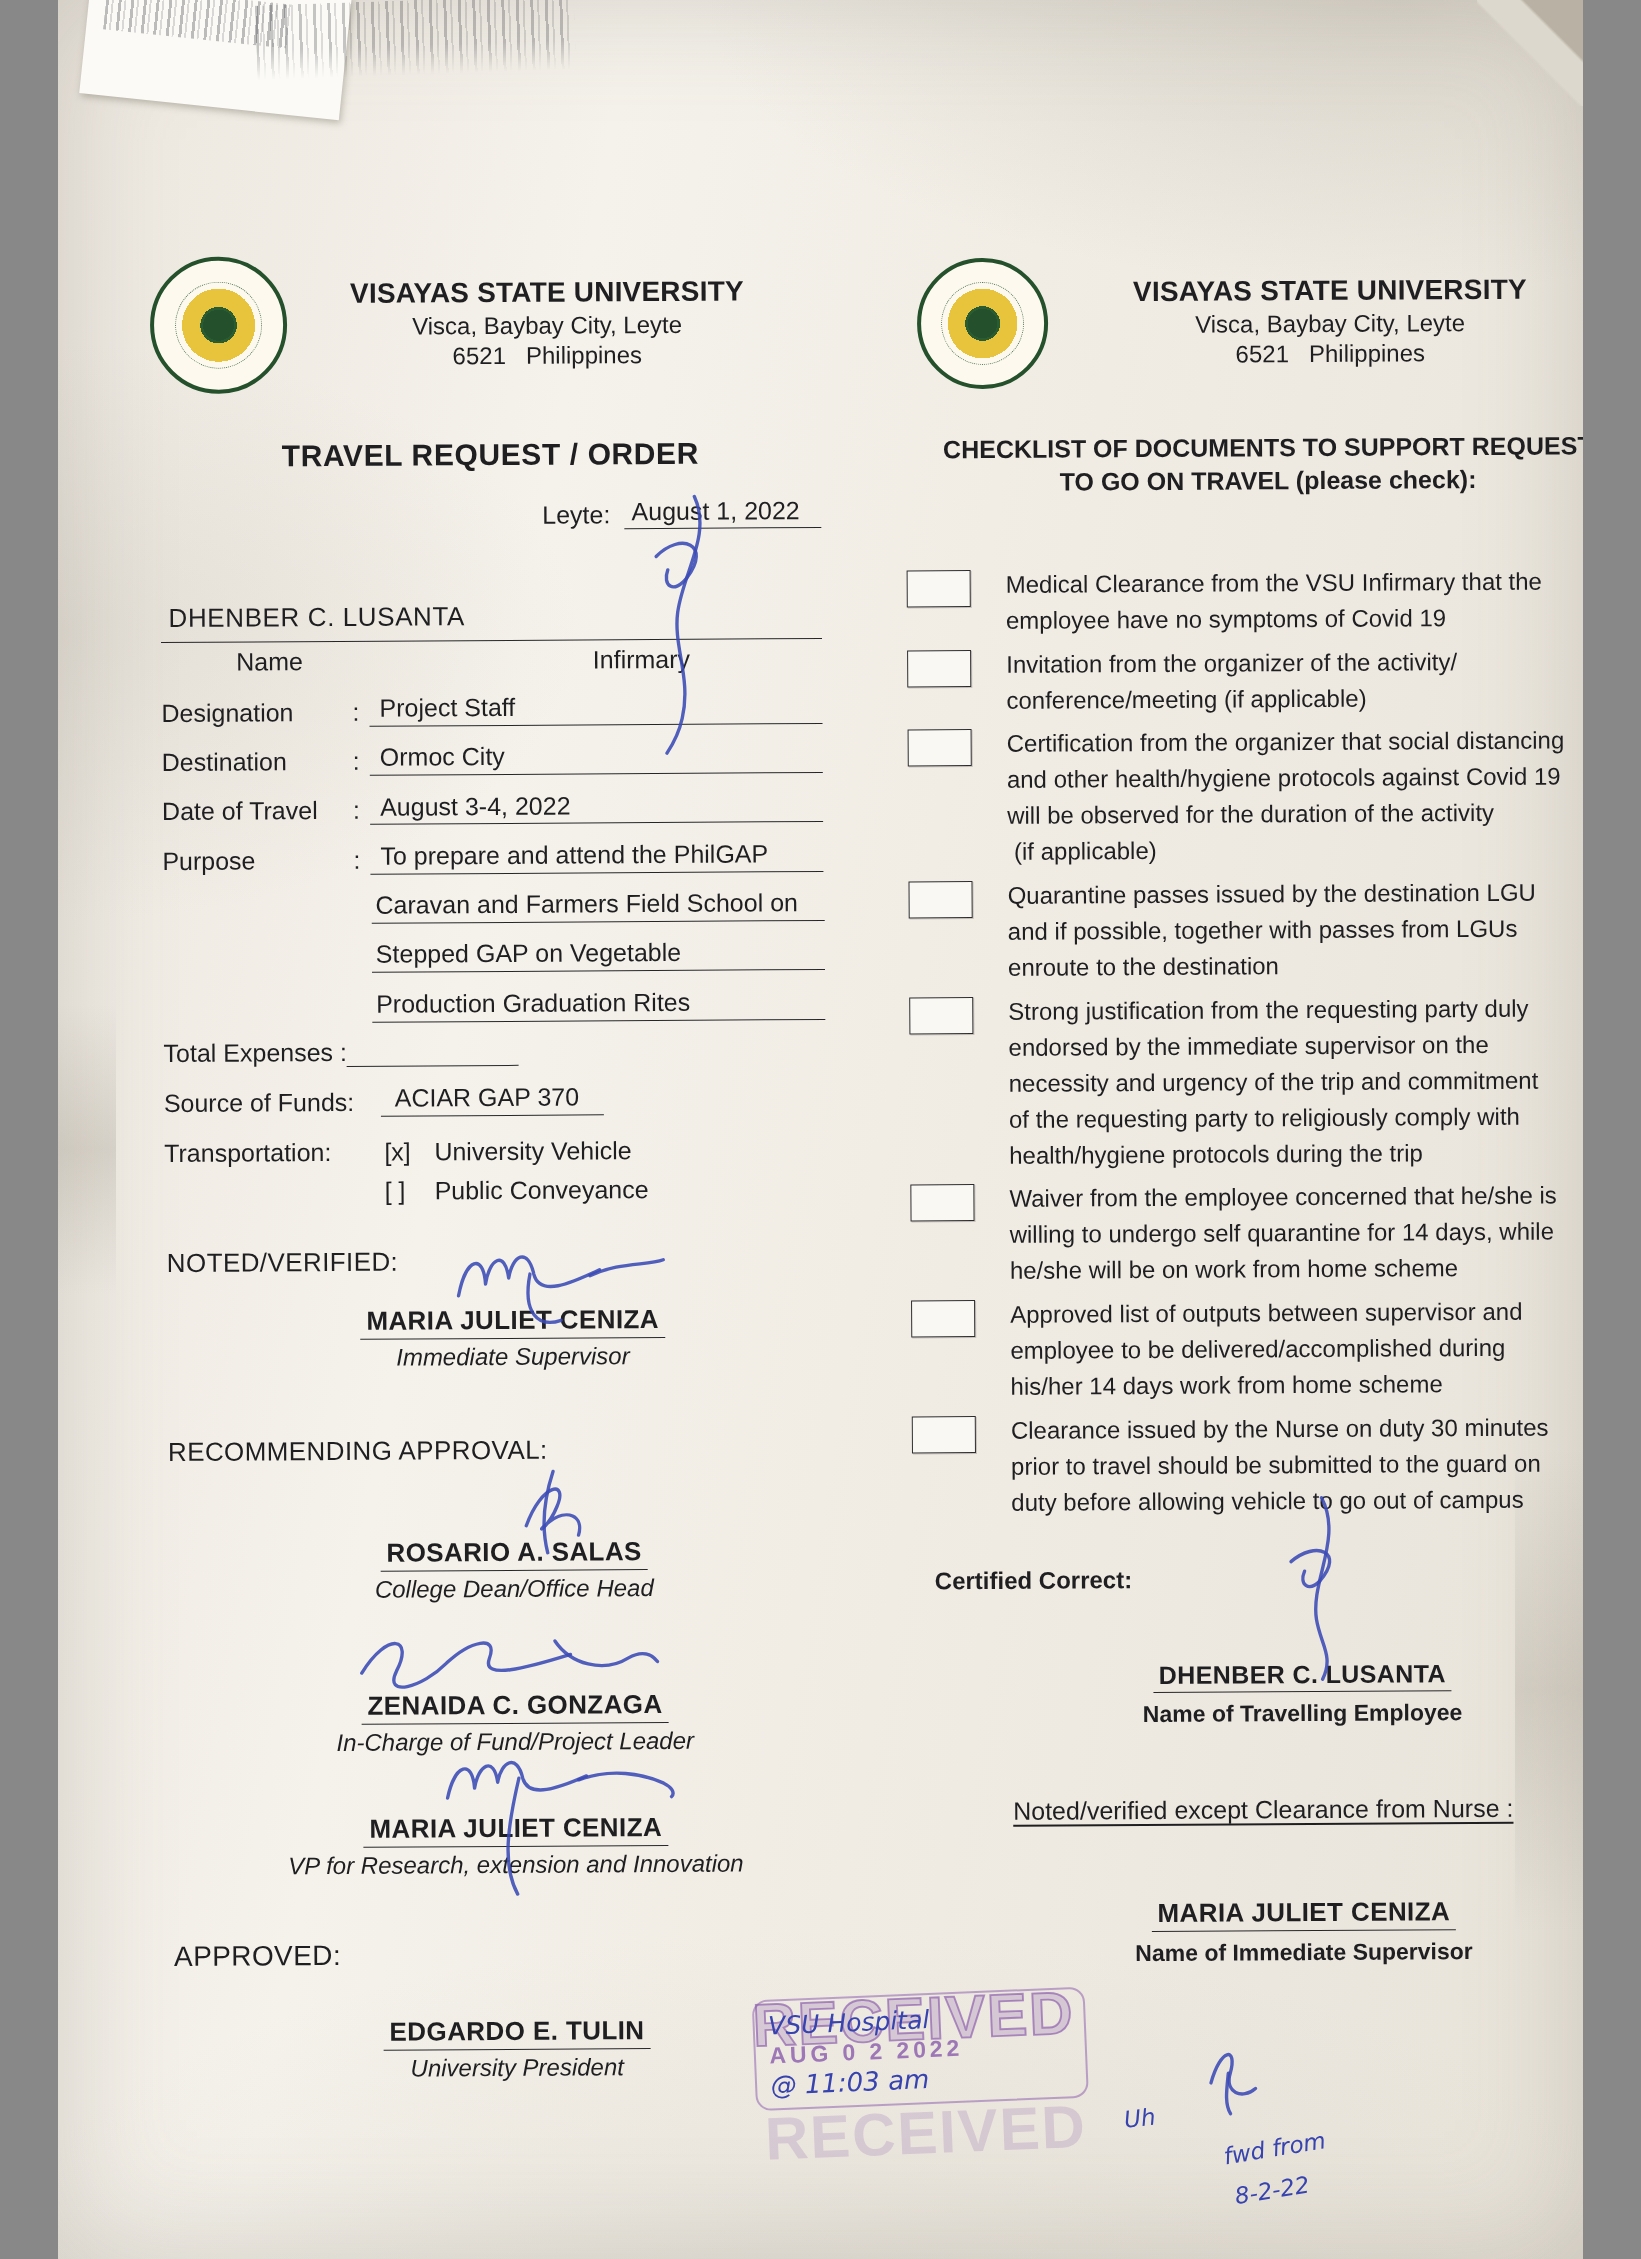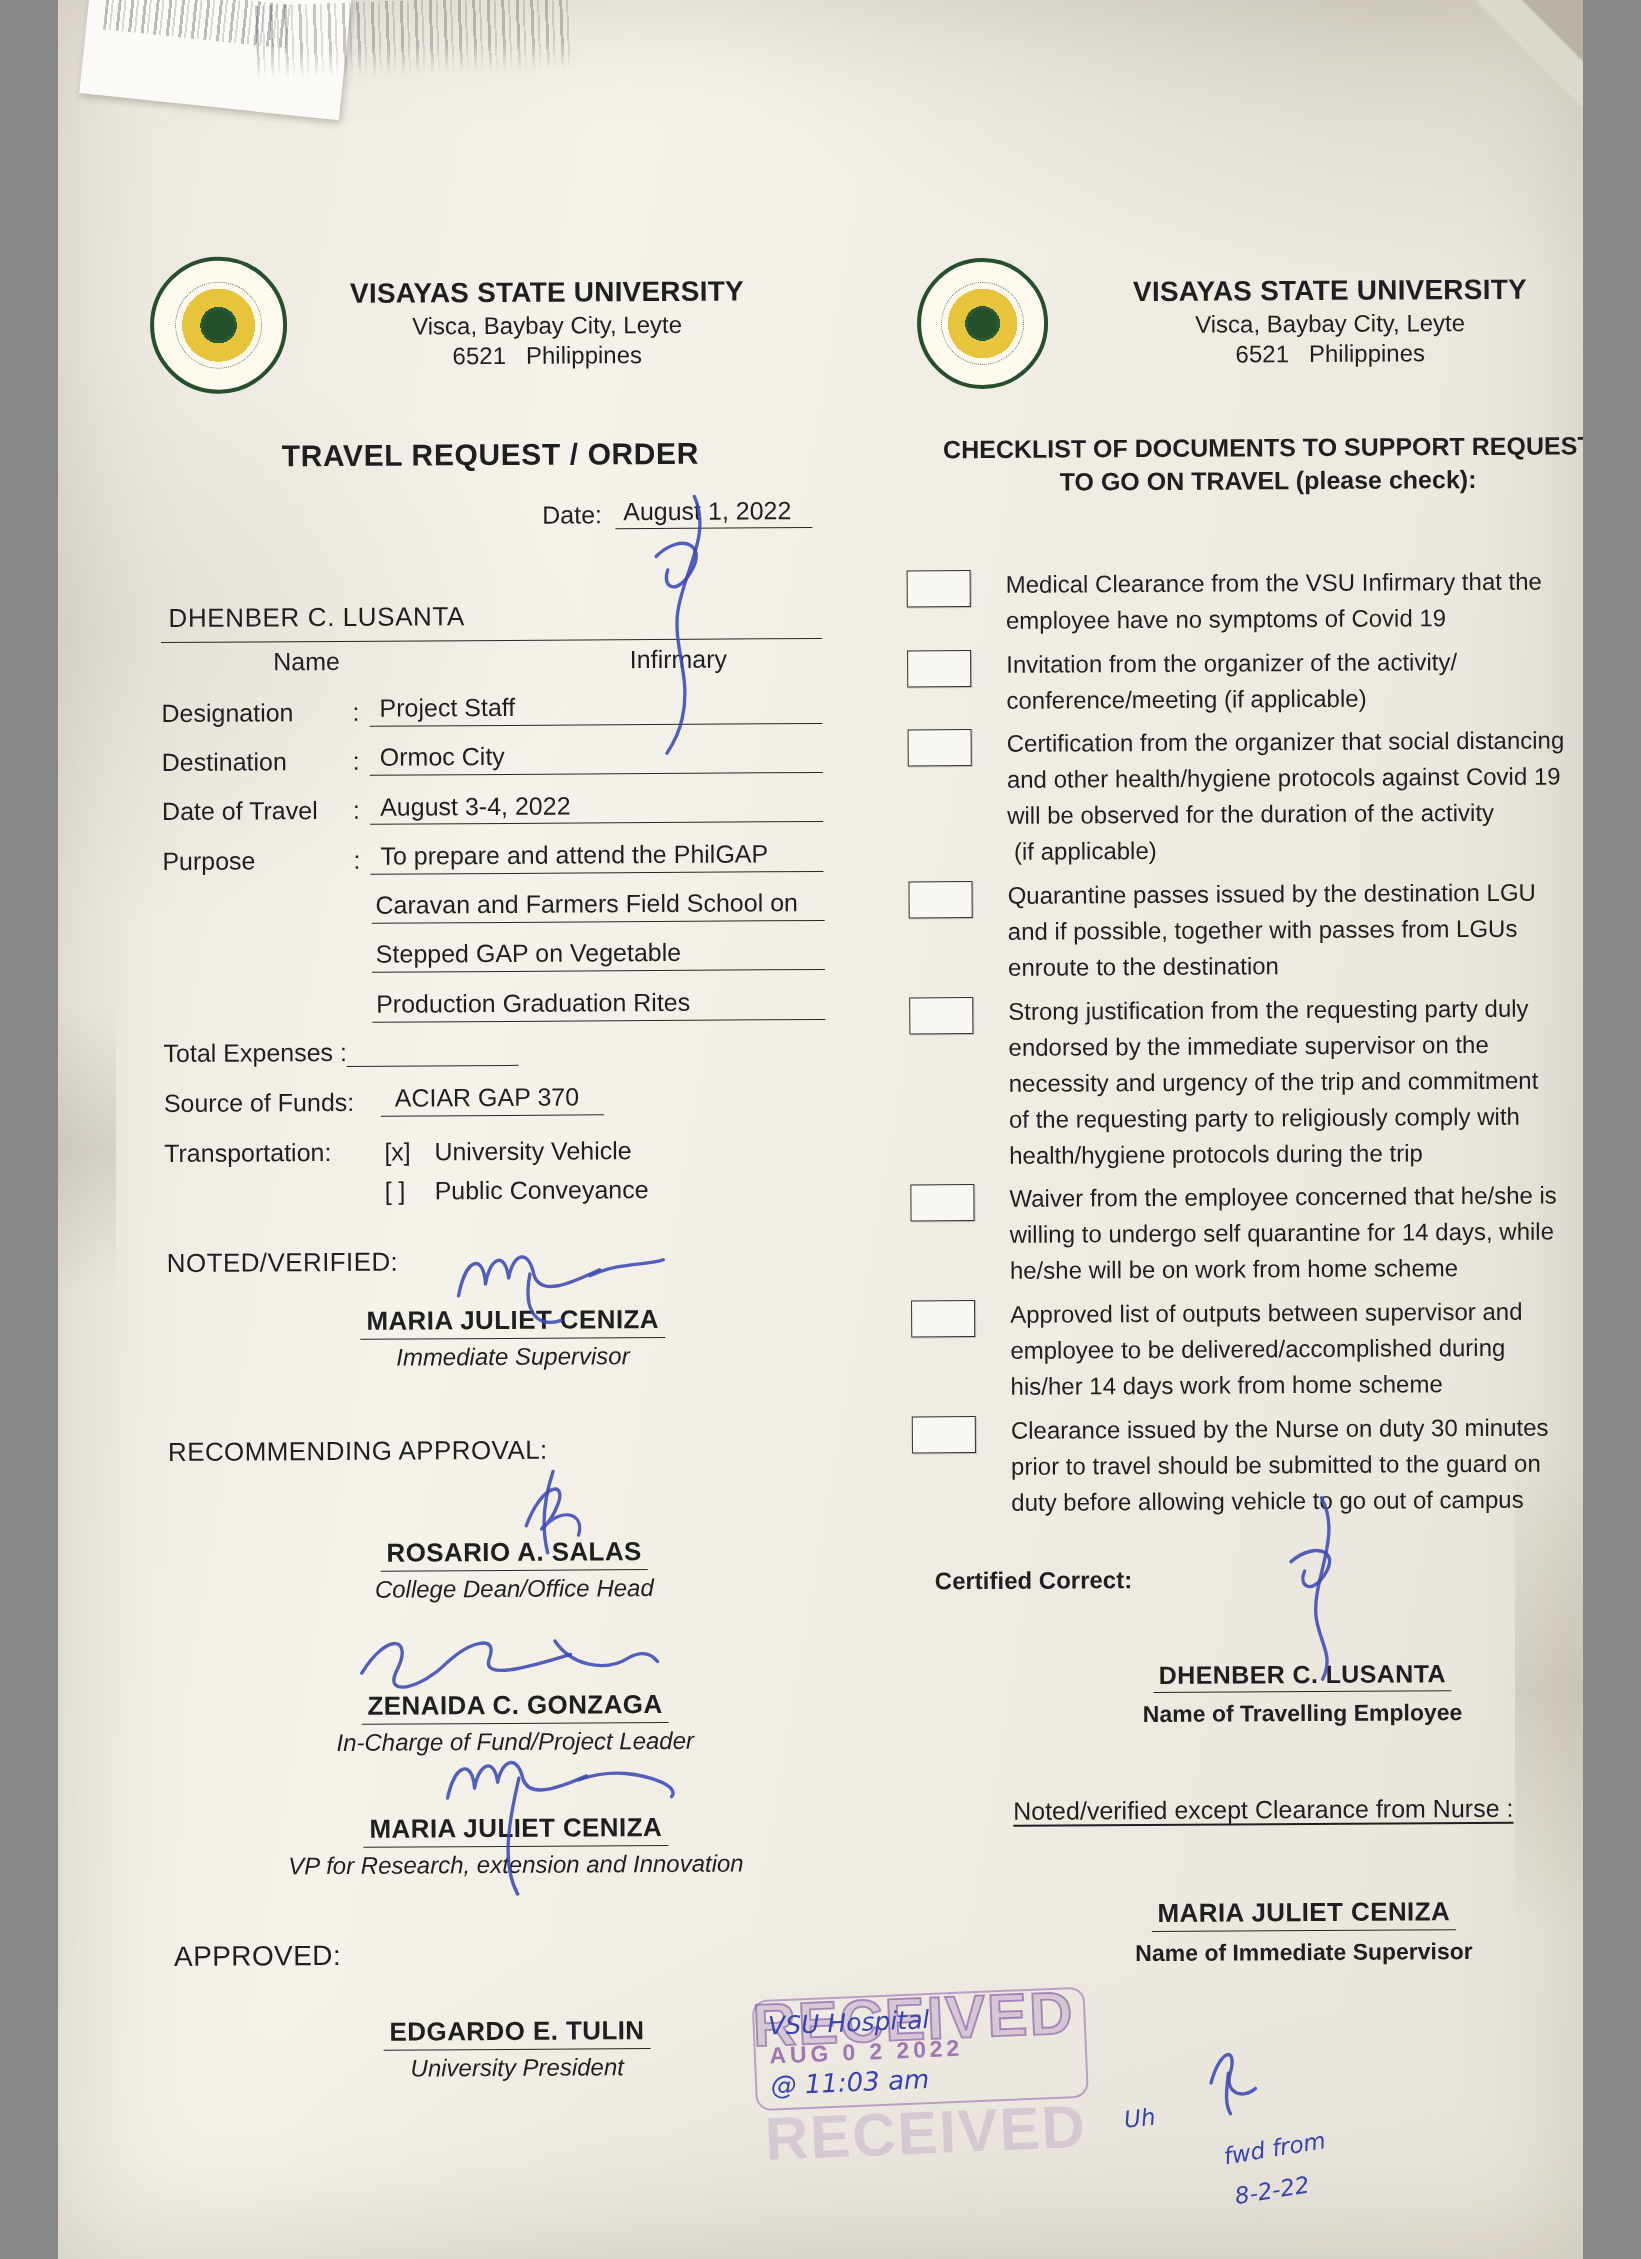--- a/index.html
+++ b/index.html
@@ -152,28 +152,28 @@
       <div class="hdr-text" style="flex:1;">
         <div class="hdr-name">VISAYAS STATE UNIVERSITY</div>
         <div class="hdr-addr">Visca, Baybay City, Leyte</div>
         <div class="hdr-addr">6521&nbsp;&nbsp;&nbsp;Philippines</div>
       </div>
     </div>
 
     <div class="abs form-title" style="left:106px; top:436px; width:661px;">TRAVEL REQUEST / ORDER</div>
 
     <div class="abs date-row" style="left:488px; top:496px;">
-      <span>Date:</span>
+      <span>Leyte:</span>
       <span class="ul">August 1, 2022</span>
     </div>
 
     <div class="abs name-block" style="left:106px; top:599px;">
       <div class="name-line">DHENBER C. LUSANTA</div>
       <div class="name-caps">
-        <span style="margin-left:112px;">Name</span>
+        <span style="margin-left:75px;">Name</span>
         <span style="margin-left:290px;">Infirmary</span>
       </div>
     </div>
 
     <div class="abs" style="left:106px; top:691px;">
       <div class="field-row">
         <span class="field-label">Designation</span>
         <span class="field-colon">:</span>
         <span class="field-value">Project Staff</span>
       </div>

